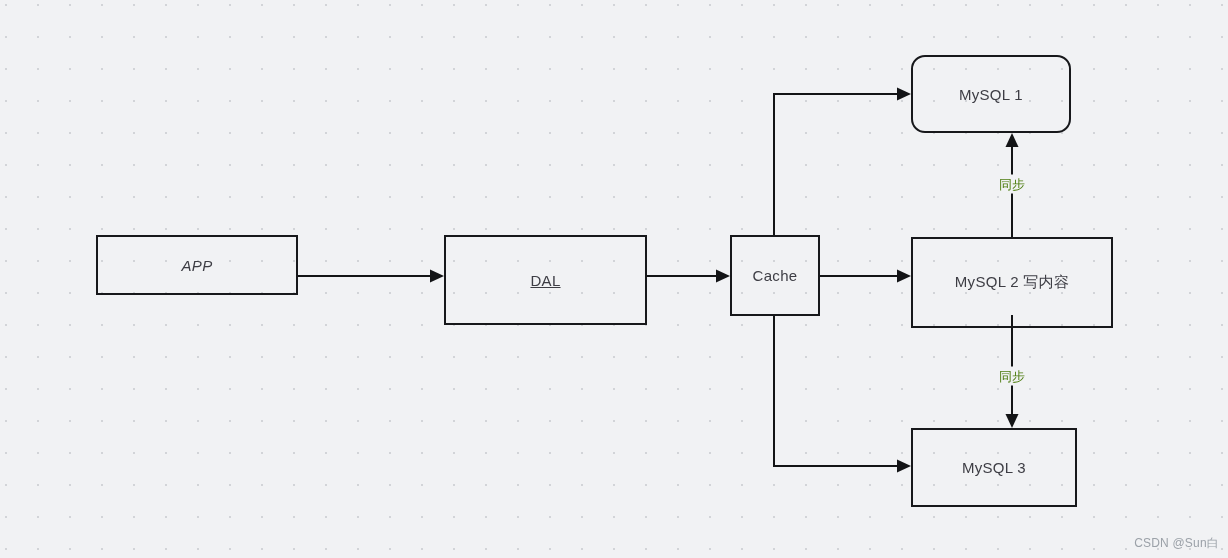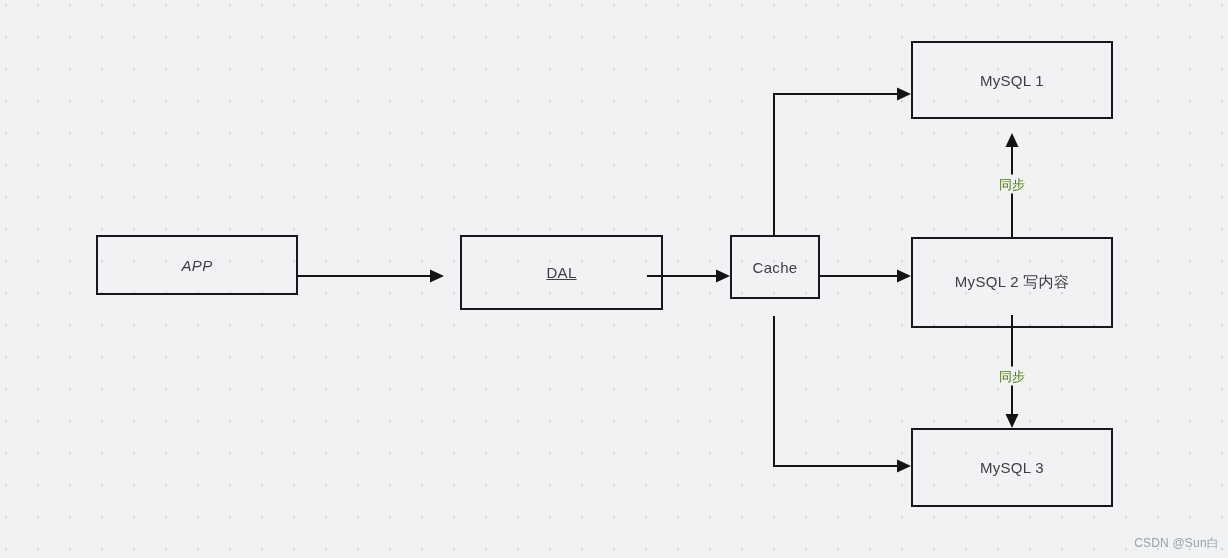--- a/index.html
+++ b/index.html
@@ -35,25 +35,25 @@
     background: transparent;
     display: flex;
     align-items: center;
     justify-content: center;
     box-sizing: border-box;
     color: #3d3d44;
     font-size: 15px;
     letter-spacing: 0.3px;
   }
   .node-app    { left:  96px; top: 235px; width: 202px; height: 60px; font-style: italic; }
-  .node-dal    { left: 460px; top: 235px; width: 203px; height: 75px; text-decoration: underline; }
-  .node-cache  { left: 730px; top: 235px; width:  90px; height: 64px; }
-  .node-mysql1 { left: 911px; top:  41px; width: 202px; height: 78px; }
+  .node-dal    { left: 444px; top: 235px; width: 203px; height: 90px; text-decoration: underline; }
+  .node-cache  { left: 730px; top: 235px; width:  90px; height: 81px; }
+  .node-mysql1 { left: 911px; top:  55px; width: 160px; height: 78px; border-radius: 14px; }
   .node-mysql2 { left: 911px; top: 237px; width: 202px; height: 91px; }
-  .node-mysql3 { left: 911px; top: 428px; width: 202px; height: 79px; }
+  .node-mysql3 { left: 911px; top: 428px; width: 166px; height: 79px; }
 
   .edge-label {
     position: absolute;
     transform: translate(-50%, -50%);
     background: #f1f2f4;
     color: #4d7c0f;
     font-size: 13px;
     padding: 3px 3px;
     line-height: 1;
   }

